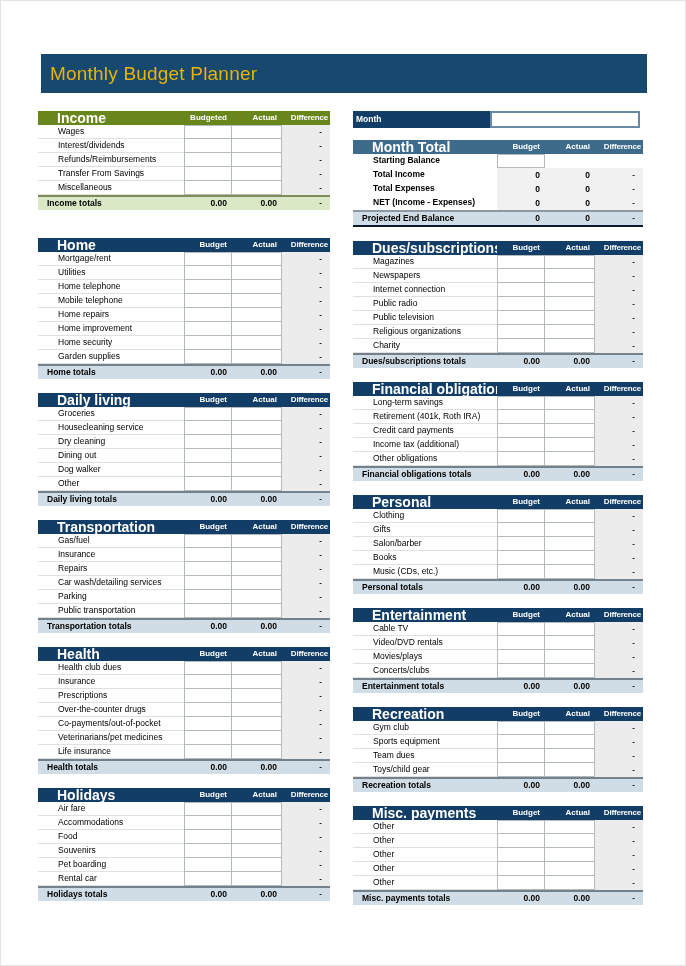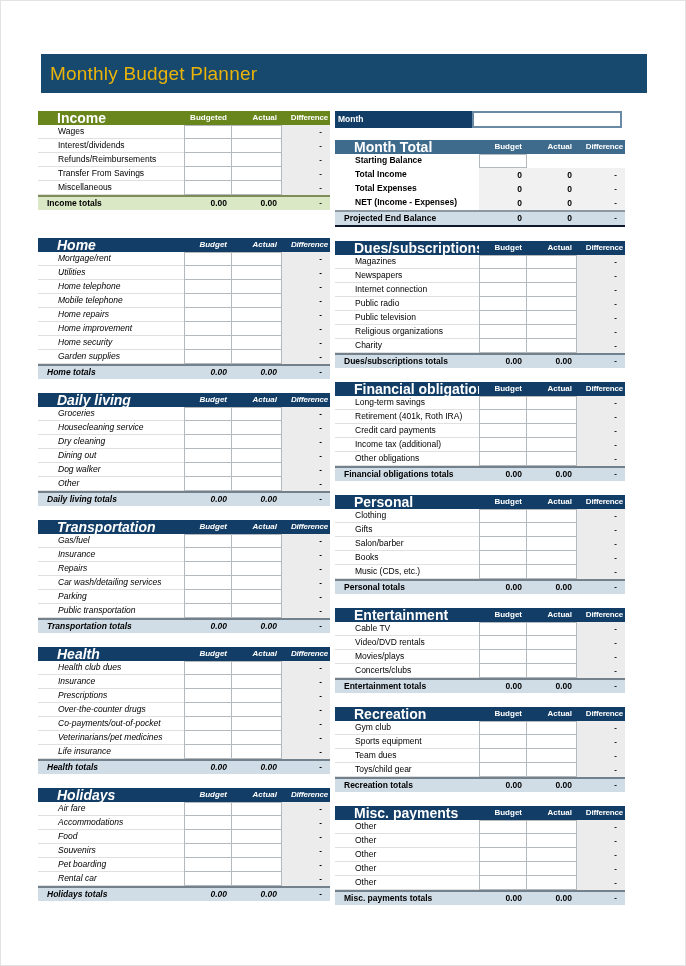--- a/index.html
+++ b/index.html
@@ -9,25 +9,25 @@
     font-family:"Liberation Sans",sans-serif;color:#000;
   }
   .title-bar{
     position:absolute;left:40px;top:53px;width:606px;height:39px;
     background:var(--title-bar);color:#eab308;font-size:19px;
     display:flex;align-items:center;padding-left:9px;box-sizing:border-box;
     letter-spacing:.2px;
   }
   .col{position:absolute;top:110px;}
   .col-left{left:37px;width:292px;}
-  .col-right{left:334px;width:290px;}
+  .col-right{left:352px;width:290px;}
 
   
   .btable{font-size:8.5px;}
-  .col-left > .btable + .btable{margin-top:14px;font-style:italic;}
+  .col-left > .btable + .btable{margin-top:14px;}
   .col-left > .btable:nth-of-type(2){margin-top:28px;}
   #right-tables-slot .btable{margin-top:14px;}
   #month-total-slot{margin-top:12px;}
 
   .thead,.trow,.ttotals{display:grid;grid-template-columns:1fr 48px 50px 48px;box-sizing:border-box;}
   .thead{height:14px;line-height:14px;background:var(--navy);color:#fff;font-weight:bold;font-size:8px;}
   .btable.green .thead{background:var(--green);}
   .btable.slate .thead{background:var(--slate);}
   .th-title{padding-left:19px;font-size:14px;overflow:hidden;white-space:nowrap;}
   .th-col{text-align:right;padding-right:5px;}

